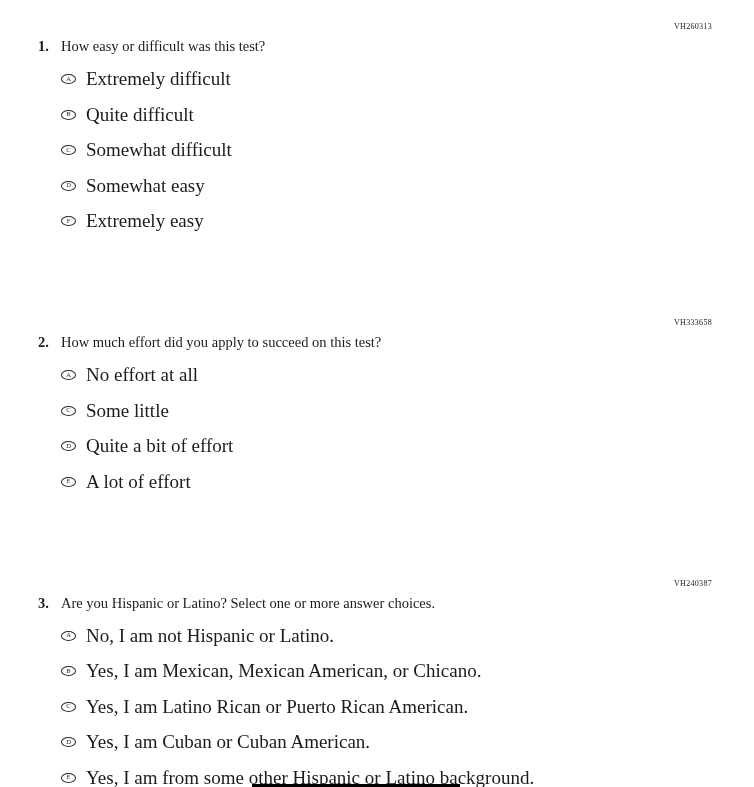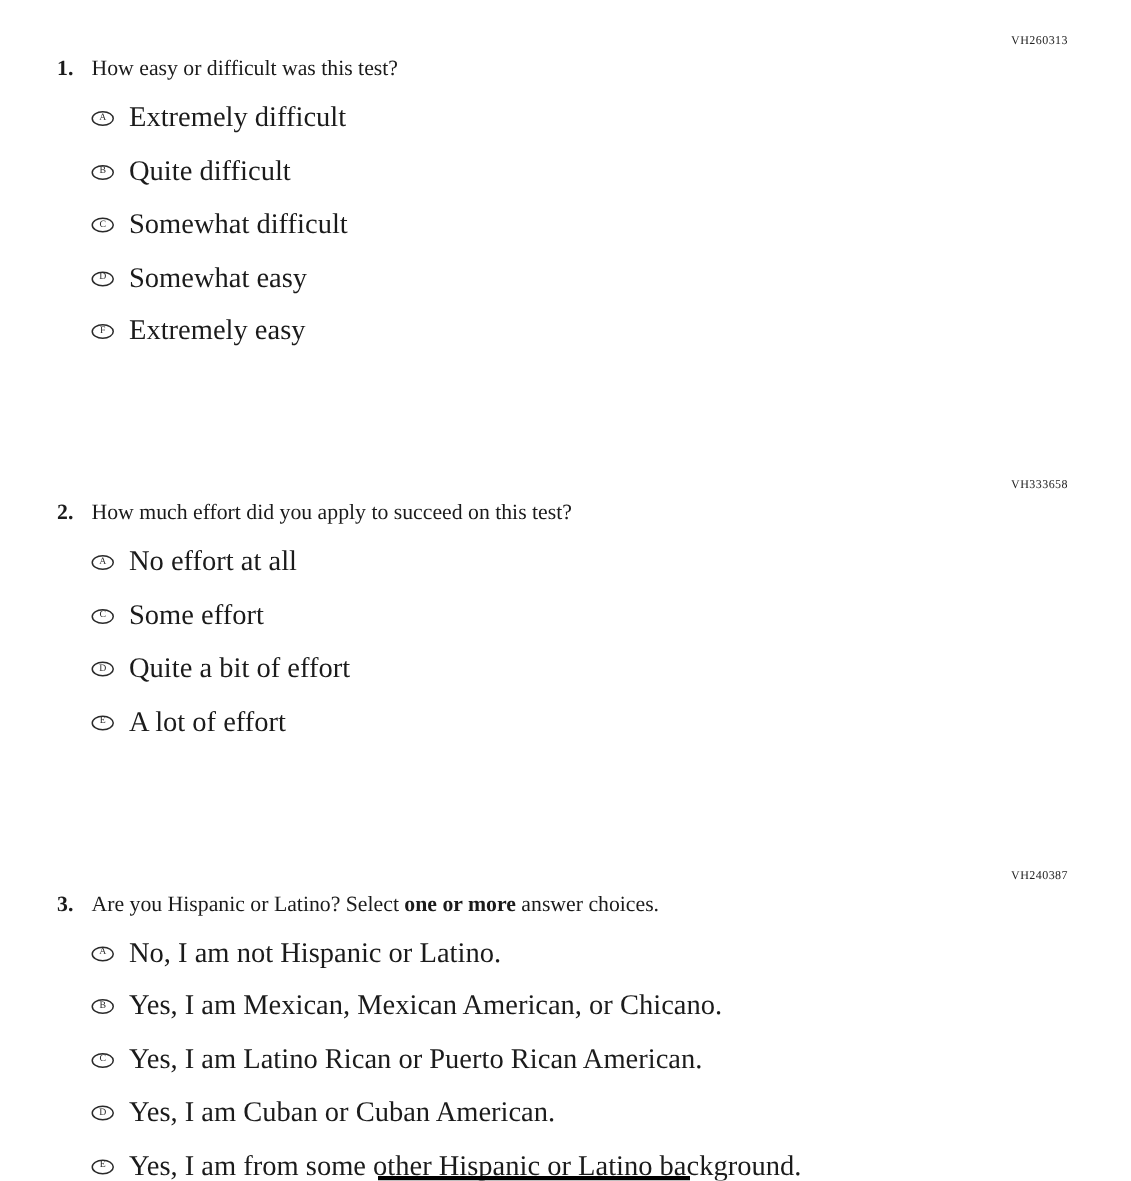--- a/index.html
+++ b/index.html
@@ -35,21 +35,21 @@
     align-items: baseline;
     font-size: 14.5px;
     margin-bottom: 13px;
   }
   .q-number {
     font-weight: bold;
     width: 23px;
     flex: 0 0 23px;
   }
   .q-text .bold-seg {
-    font-weight: bold;
+    font-weight: normal;
   }
   .options {
     margin-left: 23px;
   }
   .option-row {
     display: flex;
     align-items: center;
     margin-bottom: 13.5px;
     cursor: default;
   }
@@ -121,21 +121,21 @@
       <span class="q-number">2.</span>
       <span class="q-text"><span>How much effort did you apply to succeed on this test?</span><span class="bold-seg"></span><span></span></span>
     </div>
     <div class="options">
       <div class="option-row">
         <span class="oval">A</span>
         <span class="option-label">No effort at all</span>
       </div>
       <div class="option-row">
         <span class="oval">C</span>
-        <span class="option-label">Some effort</span>
+        <span class="option-label">Some little</span>
       </div>
       <div class="option-row">
         <span class="oval">D</span>
         <span class="option-label">Quite a bit of effort</span>
       </div>
       <div class="option-row">
         <span class="oval">E</span>
         <span class="option-label">A lot of effort</span>
       </div>
     </div>

